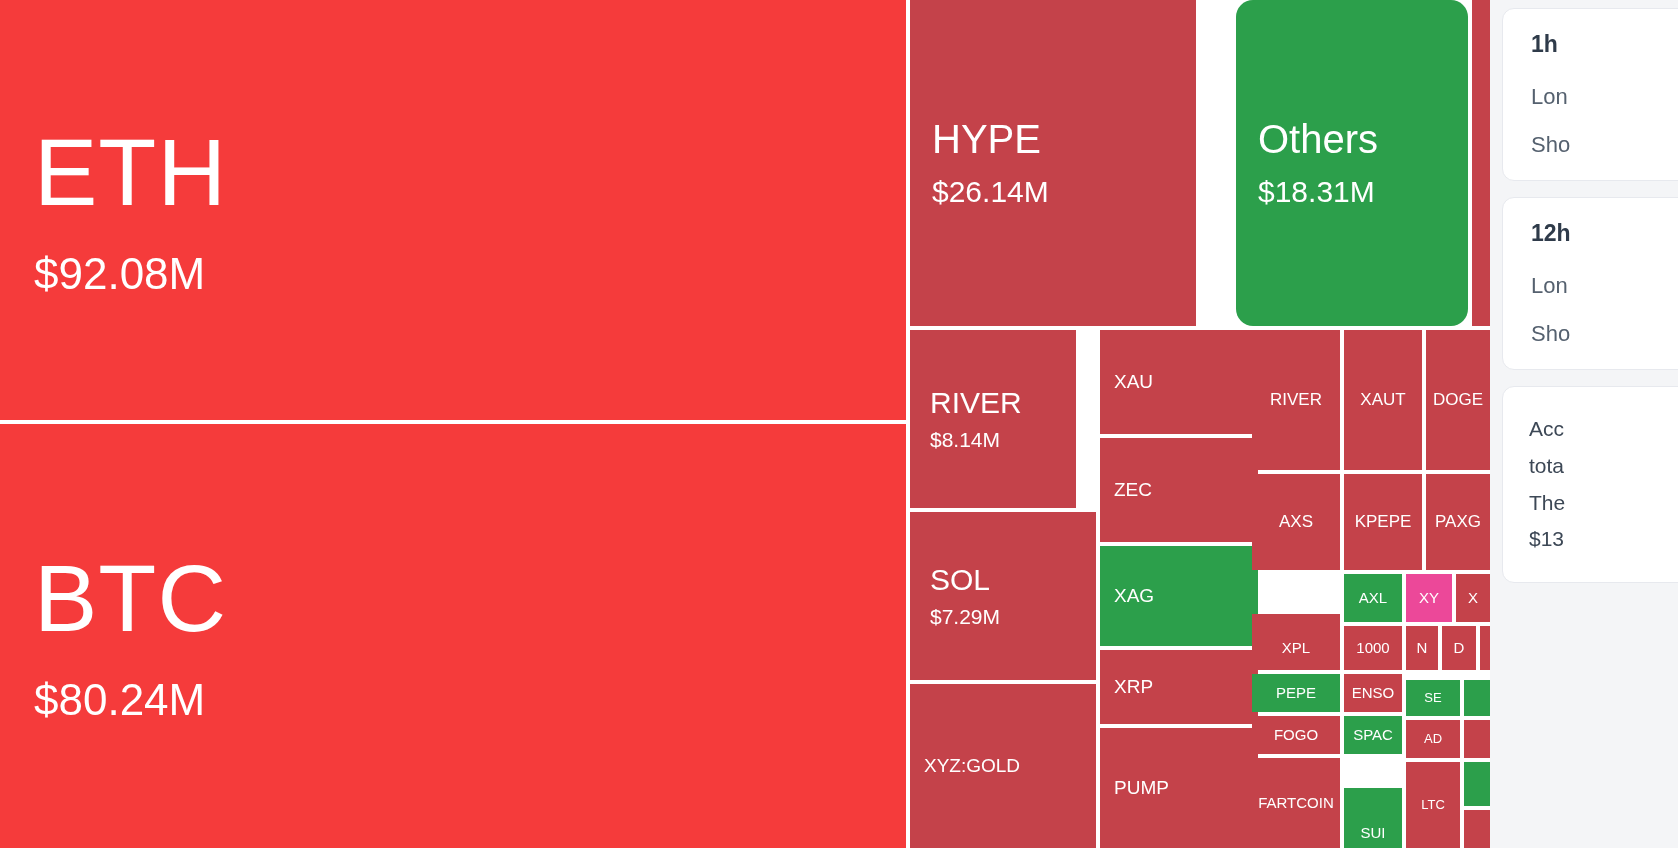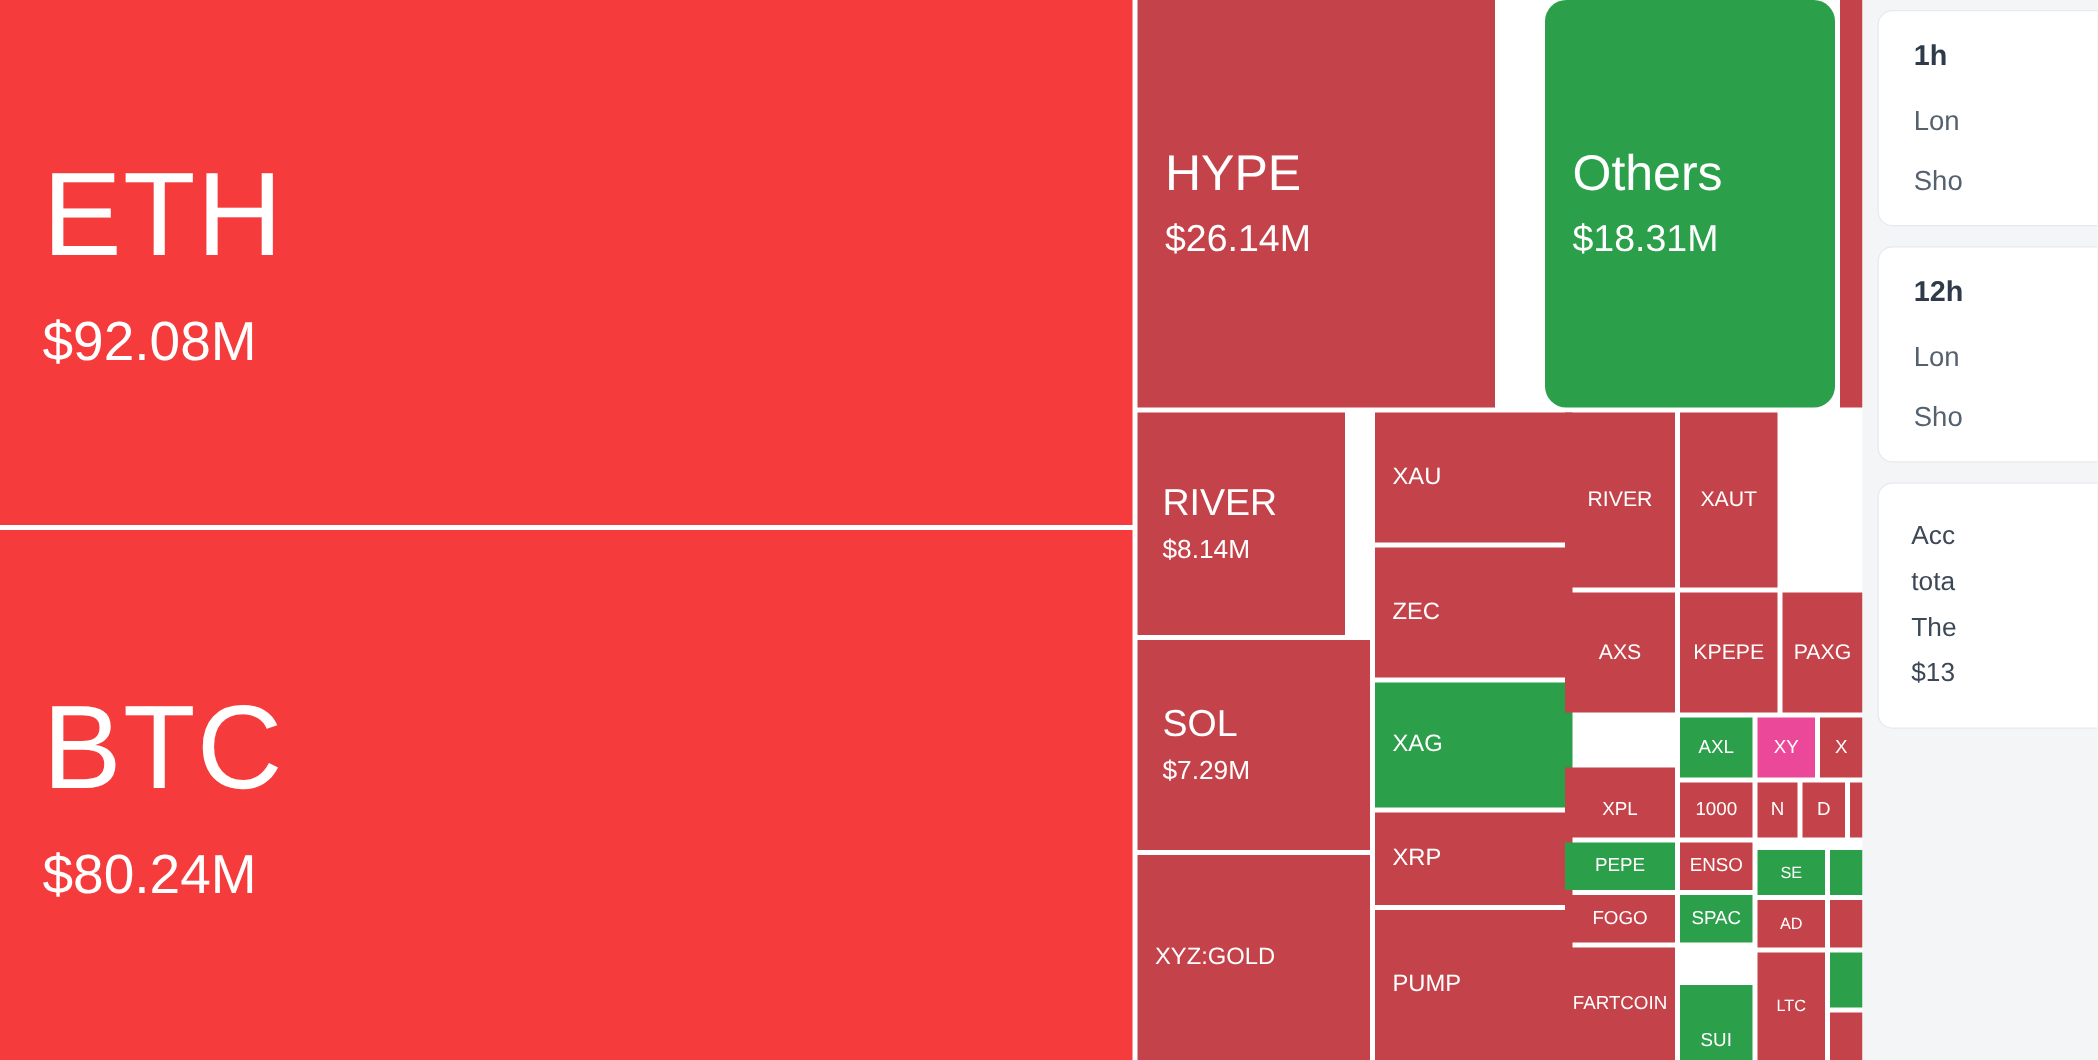--- a/index.html
+++ b/index.html
@@ -145,20 +145,23 @@
     </div>
 
     <div class="tile s-sm c-center" style="left:1252px;top:330px;width:88px;height:140px;background:#C4424A;">
       <span class="sym">RIVER</span>
     </div>
 
     <div class="tile s-sm c-center" style="left:1344px;top:330px;width:78px;height:140px;background:#C4424A;">
       <span class="sym">XAUT</span>
     </div>
 
+    <div class="tile s-sm c-center" style="left:1426px;top:330px;width:64px;height:140px;background:#C4424A;">
+      <span class="sym">DOGE</span>
+    </div>
 
     <div class="tile s-sm c-center" style="left:1252px;top:474px;width:88px;height:96px;background:#C4424A;">
       <span class="sym">AXS</span>
     </div>
 
     <div class="tile s-sm c-center" style="left:1344px;top:474px;width:78px;height:96px;background:#C4424A;">
       <span class="sym">KPEPE</span>
     </div>
 
     <div class="tile s-sm c-center" style="left:1426px;top:474px;width:64px;height:96px;background:#C4424A;">

